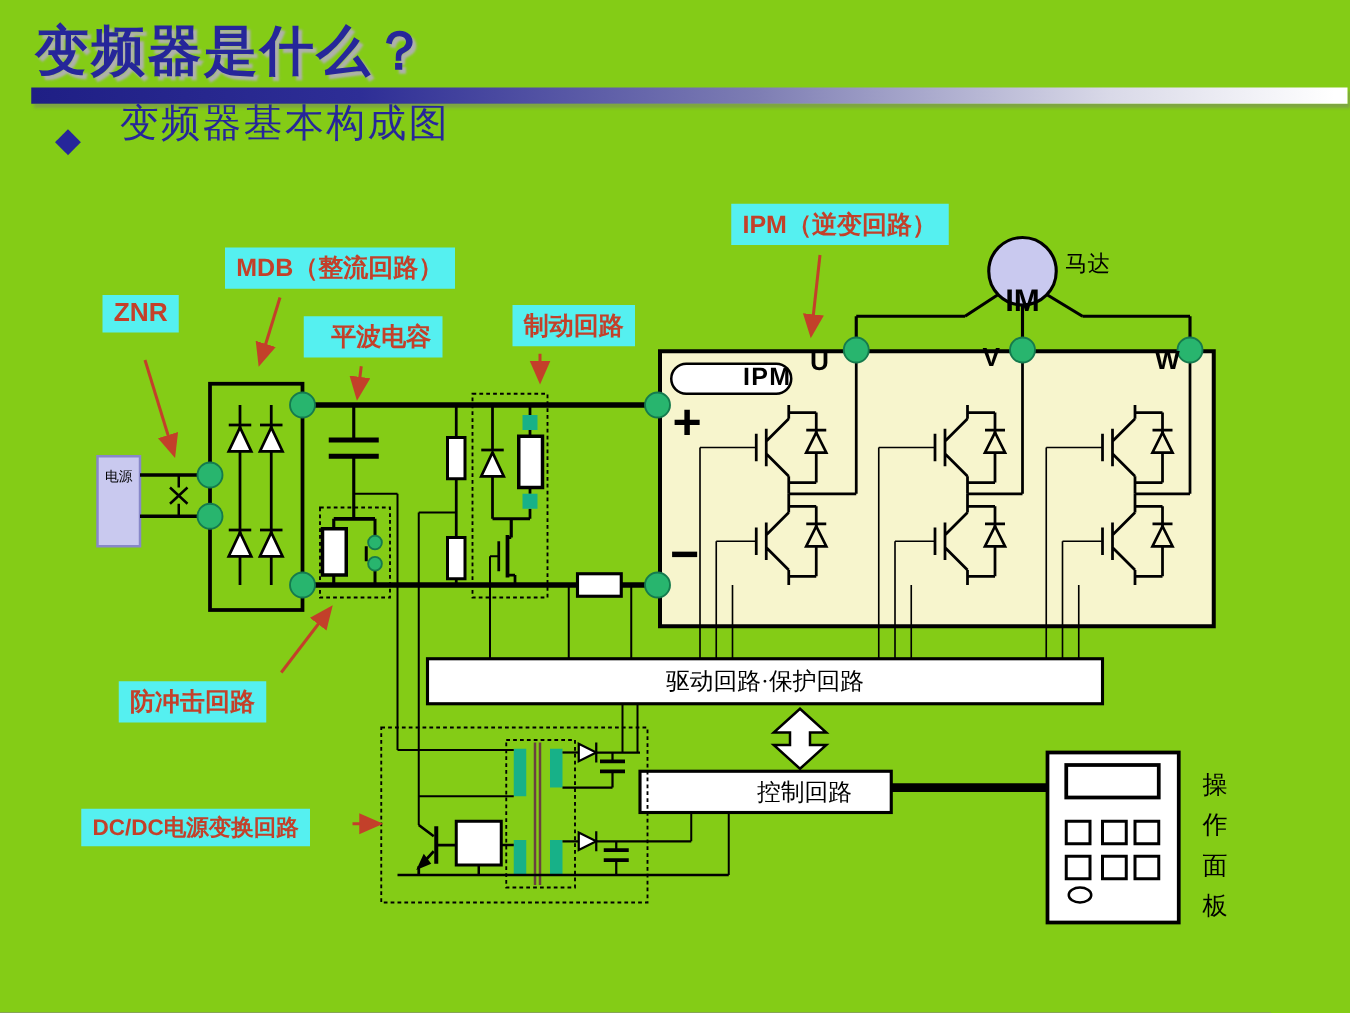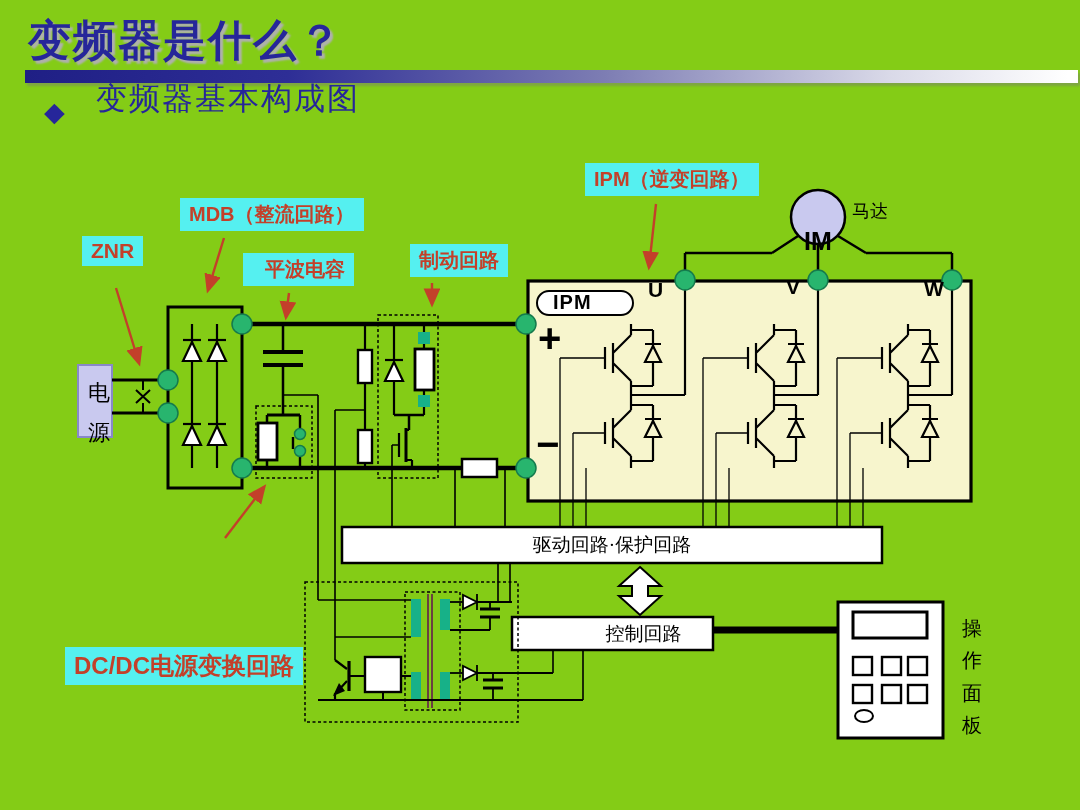--- a/index.html
+++ b/index.html
@@ -255,24 +255,25 @@
       <path d="M225 538 L264 487" marker-end="url(#ah)"></path>
       <path d="M282 659 H303" marker-end="url(#ah)"></path>
     </g>
   </svg>
 
   <div class="tag" style="left:82px;top:236px;font-size:21px;">ZNR</div>
   <div class="tag" style="left:180px;top:198px;">MDB（整流回路）</div>
   <div class="tag" style="left:243px;top:253px;padding-left:22px;">平波电容</div>
   <div class="tag" style="left:378px;top:244px;margin-left:32px;">制动回路</div>
   <div class="tag" style="left:585px;top:163px;">IPM（逆变回路）</div>
-  <div class="tag" style="left:65px;top:647px;font-size:24px;">DC/DC电源变换回路</div>
-
-  <div class="ctext serif vtext" style="left:80px;top:373px;width:30px;font-size:22px;line-height:1.8;text-align:right;">电源</div>
-  <div class="ctext" style="left:537px;top:290px;width:96px;text-align:left;font-size:20px;font-weight:bold;line-height:25px;letter-spacing:1px;margin-left:16px;">IPM</div>
+  <div class="tag" style="left:95px;top:545px;">防冲击回路</div>
+  <div class="tag" style="left:65px;top:647px;font-size:18px;">DC/DC电源变换回路</div>
+
+  <div class="ctext serif vtext" style="left:80px;top:373px;width:30px;font-size:11px;line-height:1.8;">电源</div>
+  <div class="ctext" style="left:537px;top:290px;width:96px;text-align:right;font-size:20px;font-weight:bold;line-height:25px;letter-spacing:1px;">IPM</div>
   <div class="ctext" style="left:538px;top:316px;font-size:40px;font-weight:bold;">+</div>
   <div class="ctext" style="left:536px;top:422px;font-size:40px;font-weight:bold;">−</div>
   <div class="ctext" style="left:648px;top:278px;font-size:21px;font-weight:bold;">U</div>
   <div class="ctext" style="left:786px;top:275px;font-size:21px;font-weight:bold;">V</div>
   <div class="ctext" style="left:924px;top:277px;font-size:21px;font-weight:bold;">W</div>
   <div class="ctext" style="left:793px;top:203px;width:50px;text-align:center;font-size:25px;font-weight:bold;margin-top:24px;">IM</div>
   <div class="ctext serif" style="left:852px;top:199px;font-size:18px;">马达</div>
   <div class="ctext serif" style="left:342px;top:532px;width:540px;text-align:center;font-size:19px;">驱动回路·保护回路</div>
   <div class="ctext serif" style="left:512px;top:621px;width:201px;text-align:center;font-size:19px;margin-left:31px;">控制回路</div>
   <div class="ctext serif vtext" style="left:960px;top:612px;width:24px;font-size:20px;line-height:1.62;">操作面板</div>

